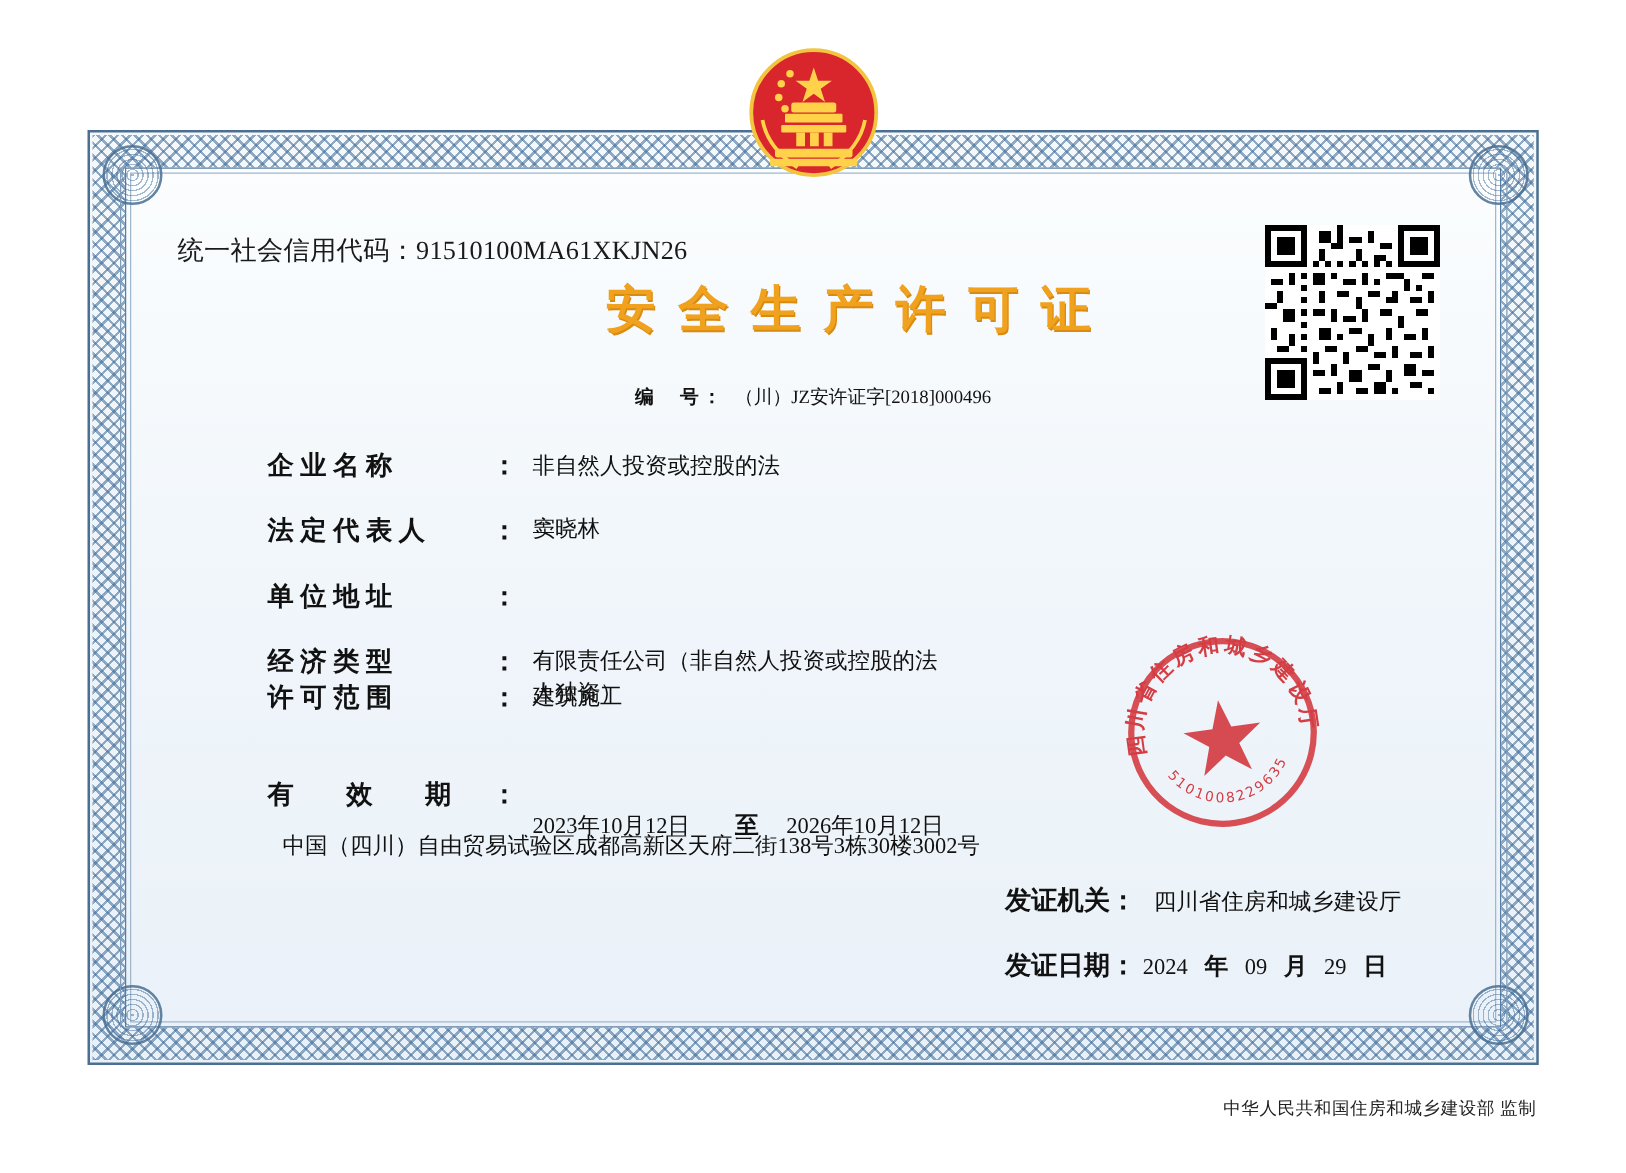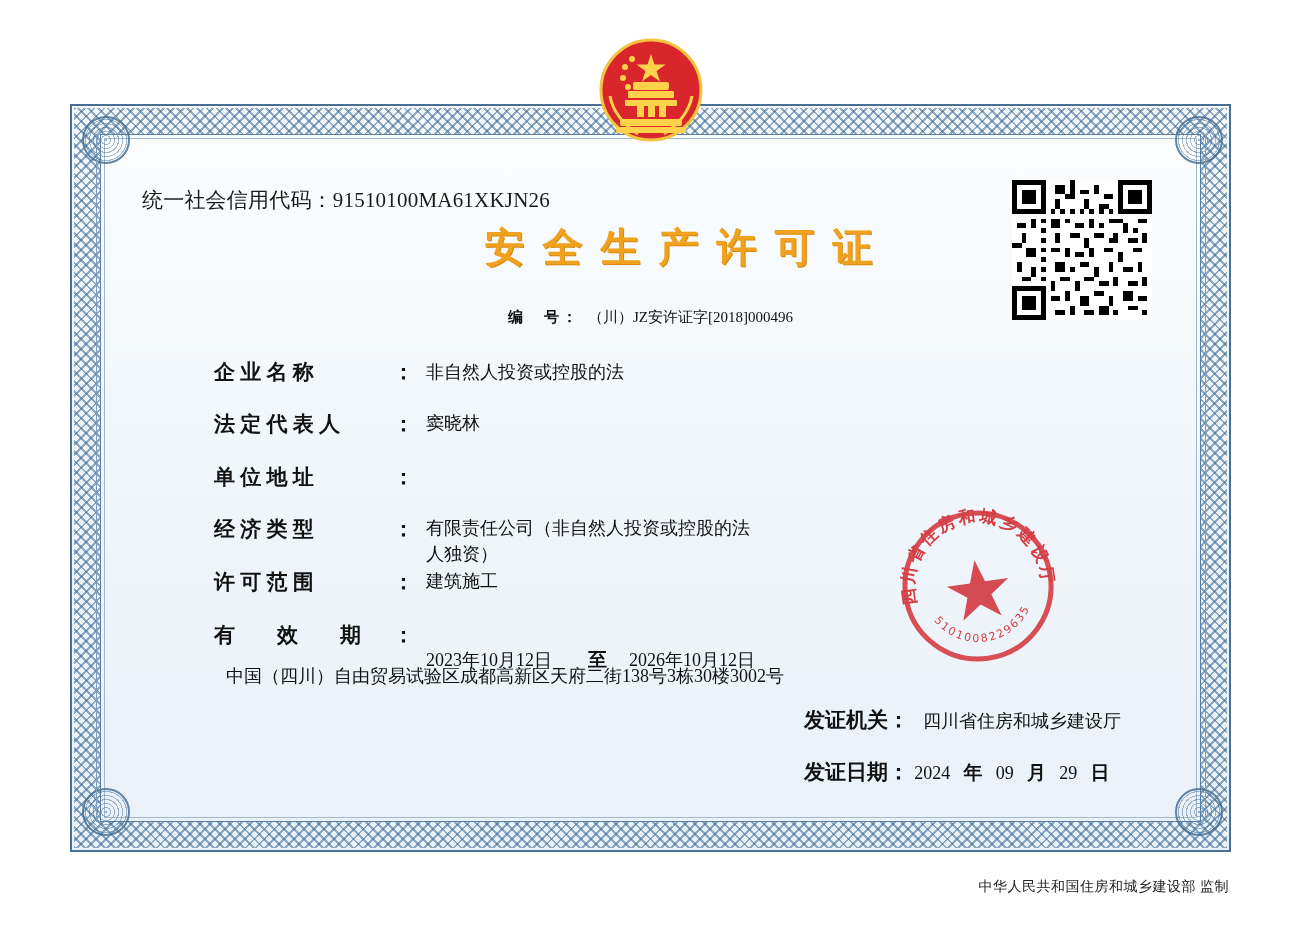--- a/index.html
+++ b/index.html
@@ -189,21 +189,21 @@
     color: #111;
     line-height: 26px;
     padding-left: 12px;
     white-space: pre-line;
   }
 
   #field-company  { top: 220px; align-items: center; }
   #field-legal    { top: 272px; }
   #field-address  { top: 325px; flex-direction: column; }
   #field-economic { top: 377px; }
-  #field-scope    { top: 430px; }
+  #field-scope    { top: 406px; }
   #field-valid    { top: 483px; }
 
   #valid-inner { display: flex; align-items: baseline; font-size: 18px; }
   #valid-to {
     font-weight: bold;
     margin: 0 22px 0 36px;
     font-size: 19px;
   }
 
   

